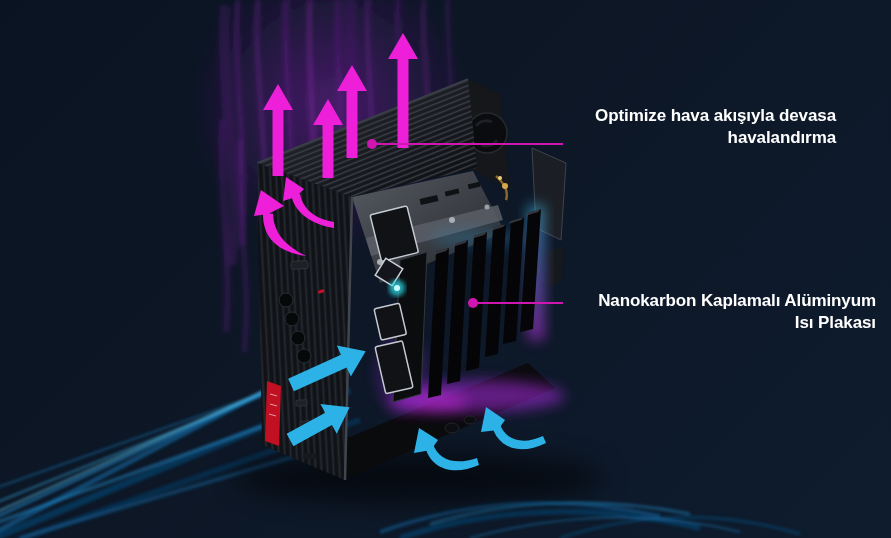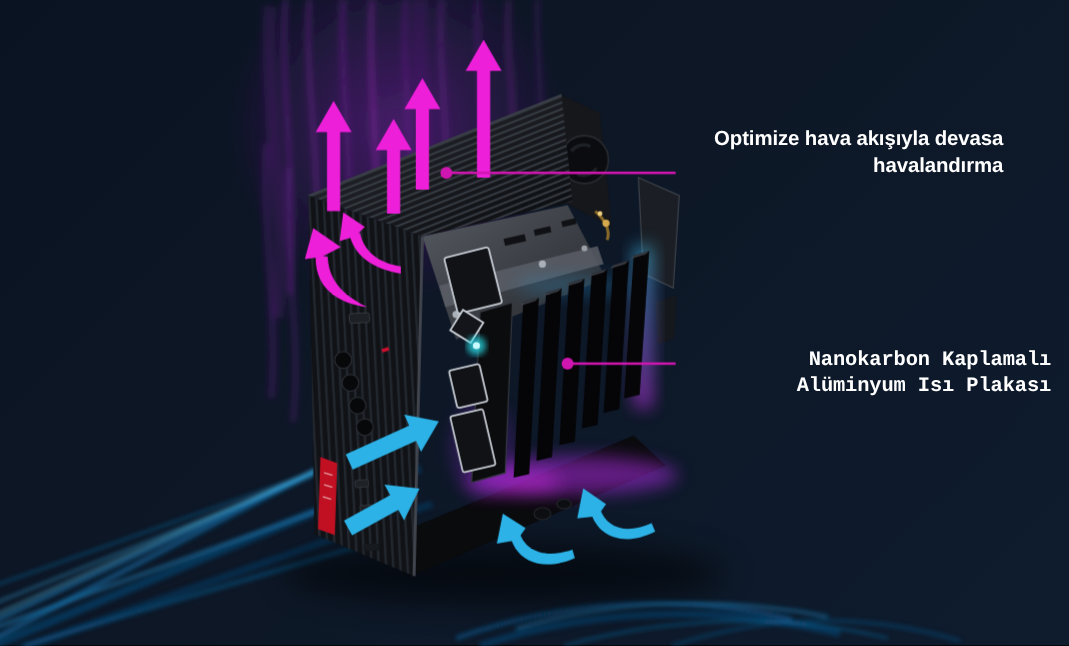--- a/index.html
+++ b/index.html
@@ -15,21 +15,21 @@
     background:linear-gradient(135deg,#0a1322 0%,#0d1726 45%,#0e1c2e 100%);
     font-family:"Liberation Sans",sans-serif;
     text-align:right;
   }
   .scene-svg{position:absolute;left:0;top:0;}
   .annotation{
     position:absolute;color:var(--text);font-size:17px;line-height:22px;
     font-weight:700;letter-spacing:-0.1px;
   }
   .annotation.vent{left:576px;top:105px;width:260px;}
-  .annotation.heat{left:576px;top:290px;width:300px;font-family:Liberation Mono, monospace;}
+  .annotation.heat{left:576px;top:290px;width:300px;}
 </style>
 </head>
 <body>
 
 <div class="stage">
 
 <svg class="scene-svg" width="891" height="538" viewBox="0 0 891 538">
   <defs>
     <filter id="b2">
           <feGaussianBlur stdDeviation="1.6"></feGaussianBlur>

